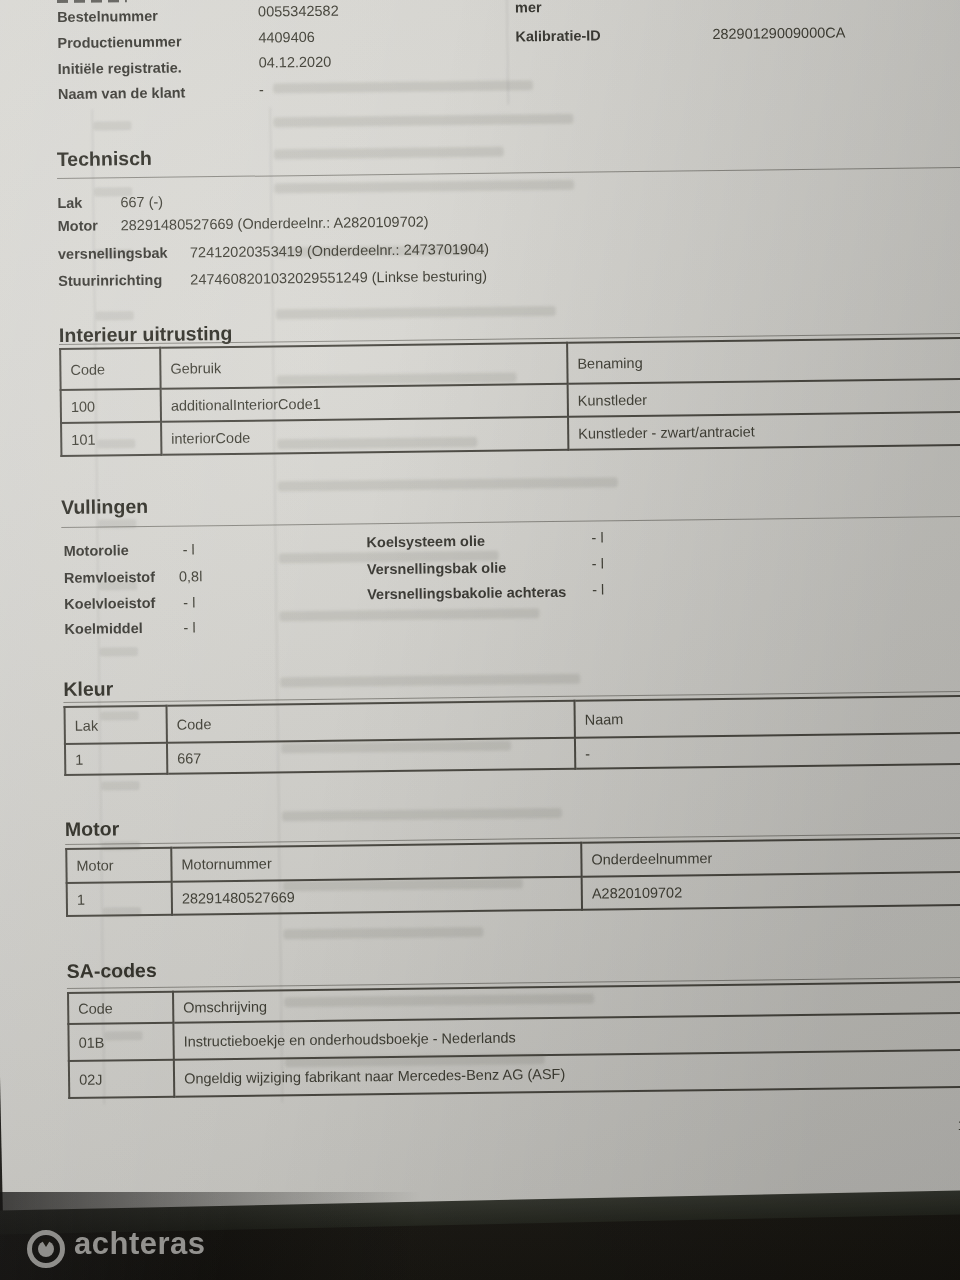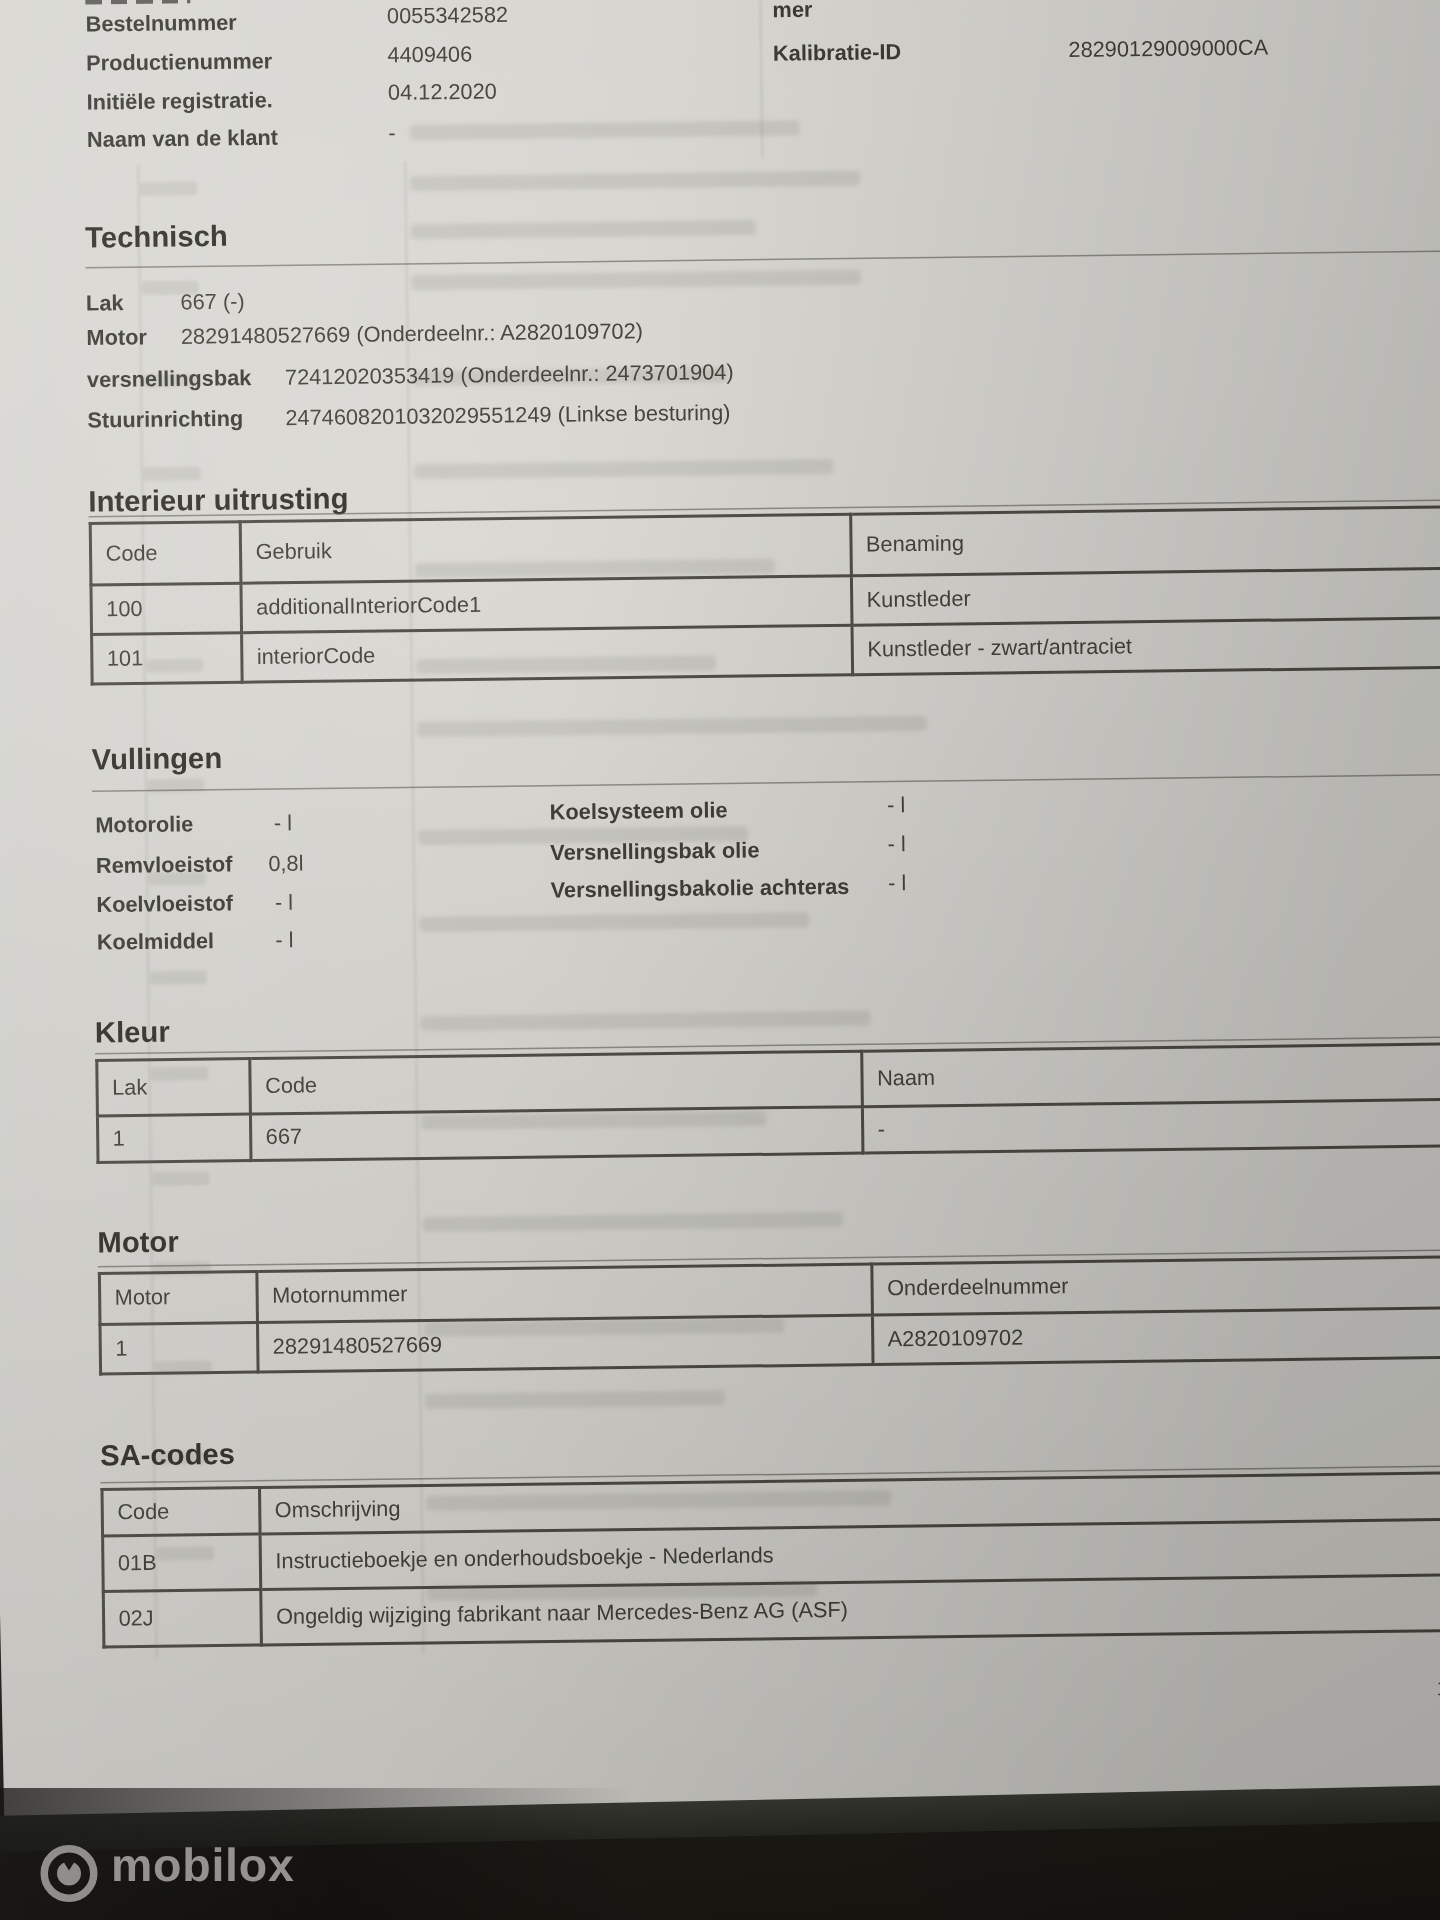--- a/index.html
+++ b/index.html
@@ -237,16 +237,16 @@
   </div>
 
   <div class="light"></div>
 
   <div class="footer">
     <div class="logo-ring">
       <div class="logo-core">
         <div class="logo-notch"></div>
       </div>
     </div>
-    <div class="wordmark">mobilox</div>
+    <div class="wordmark">achteras</div>
   </div>
 
 </div>
 
 </body></html>

